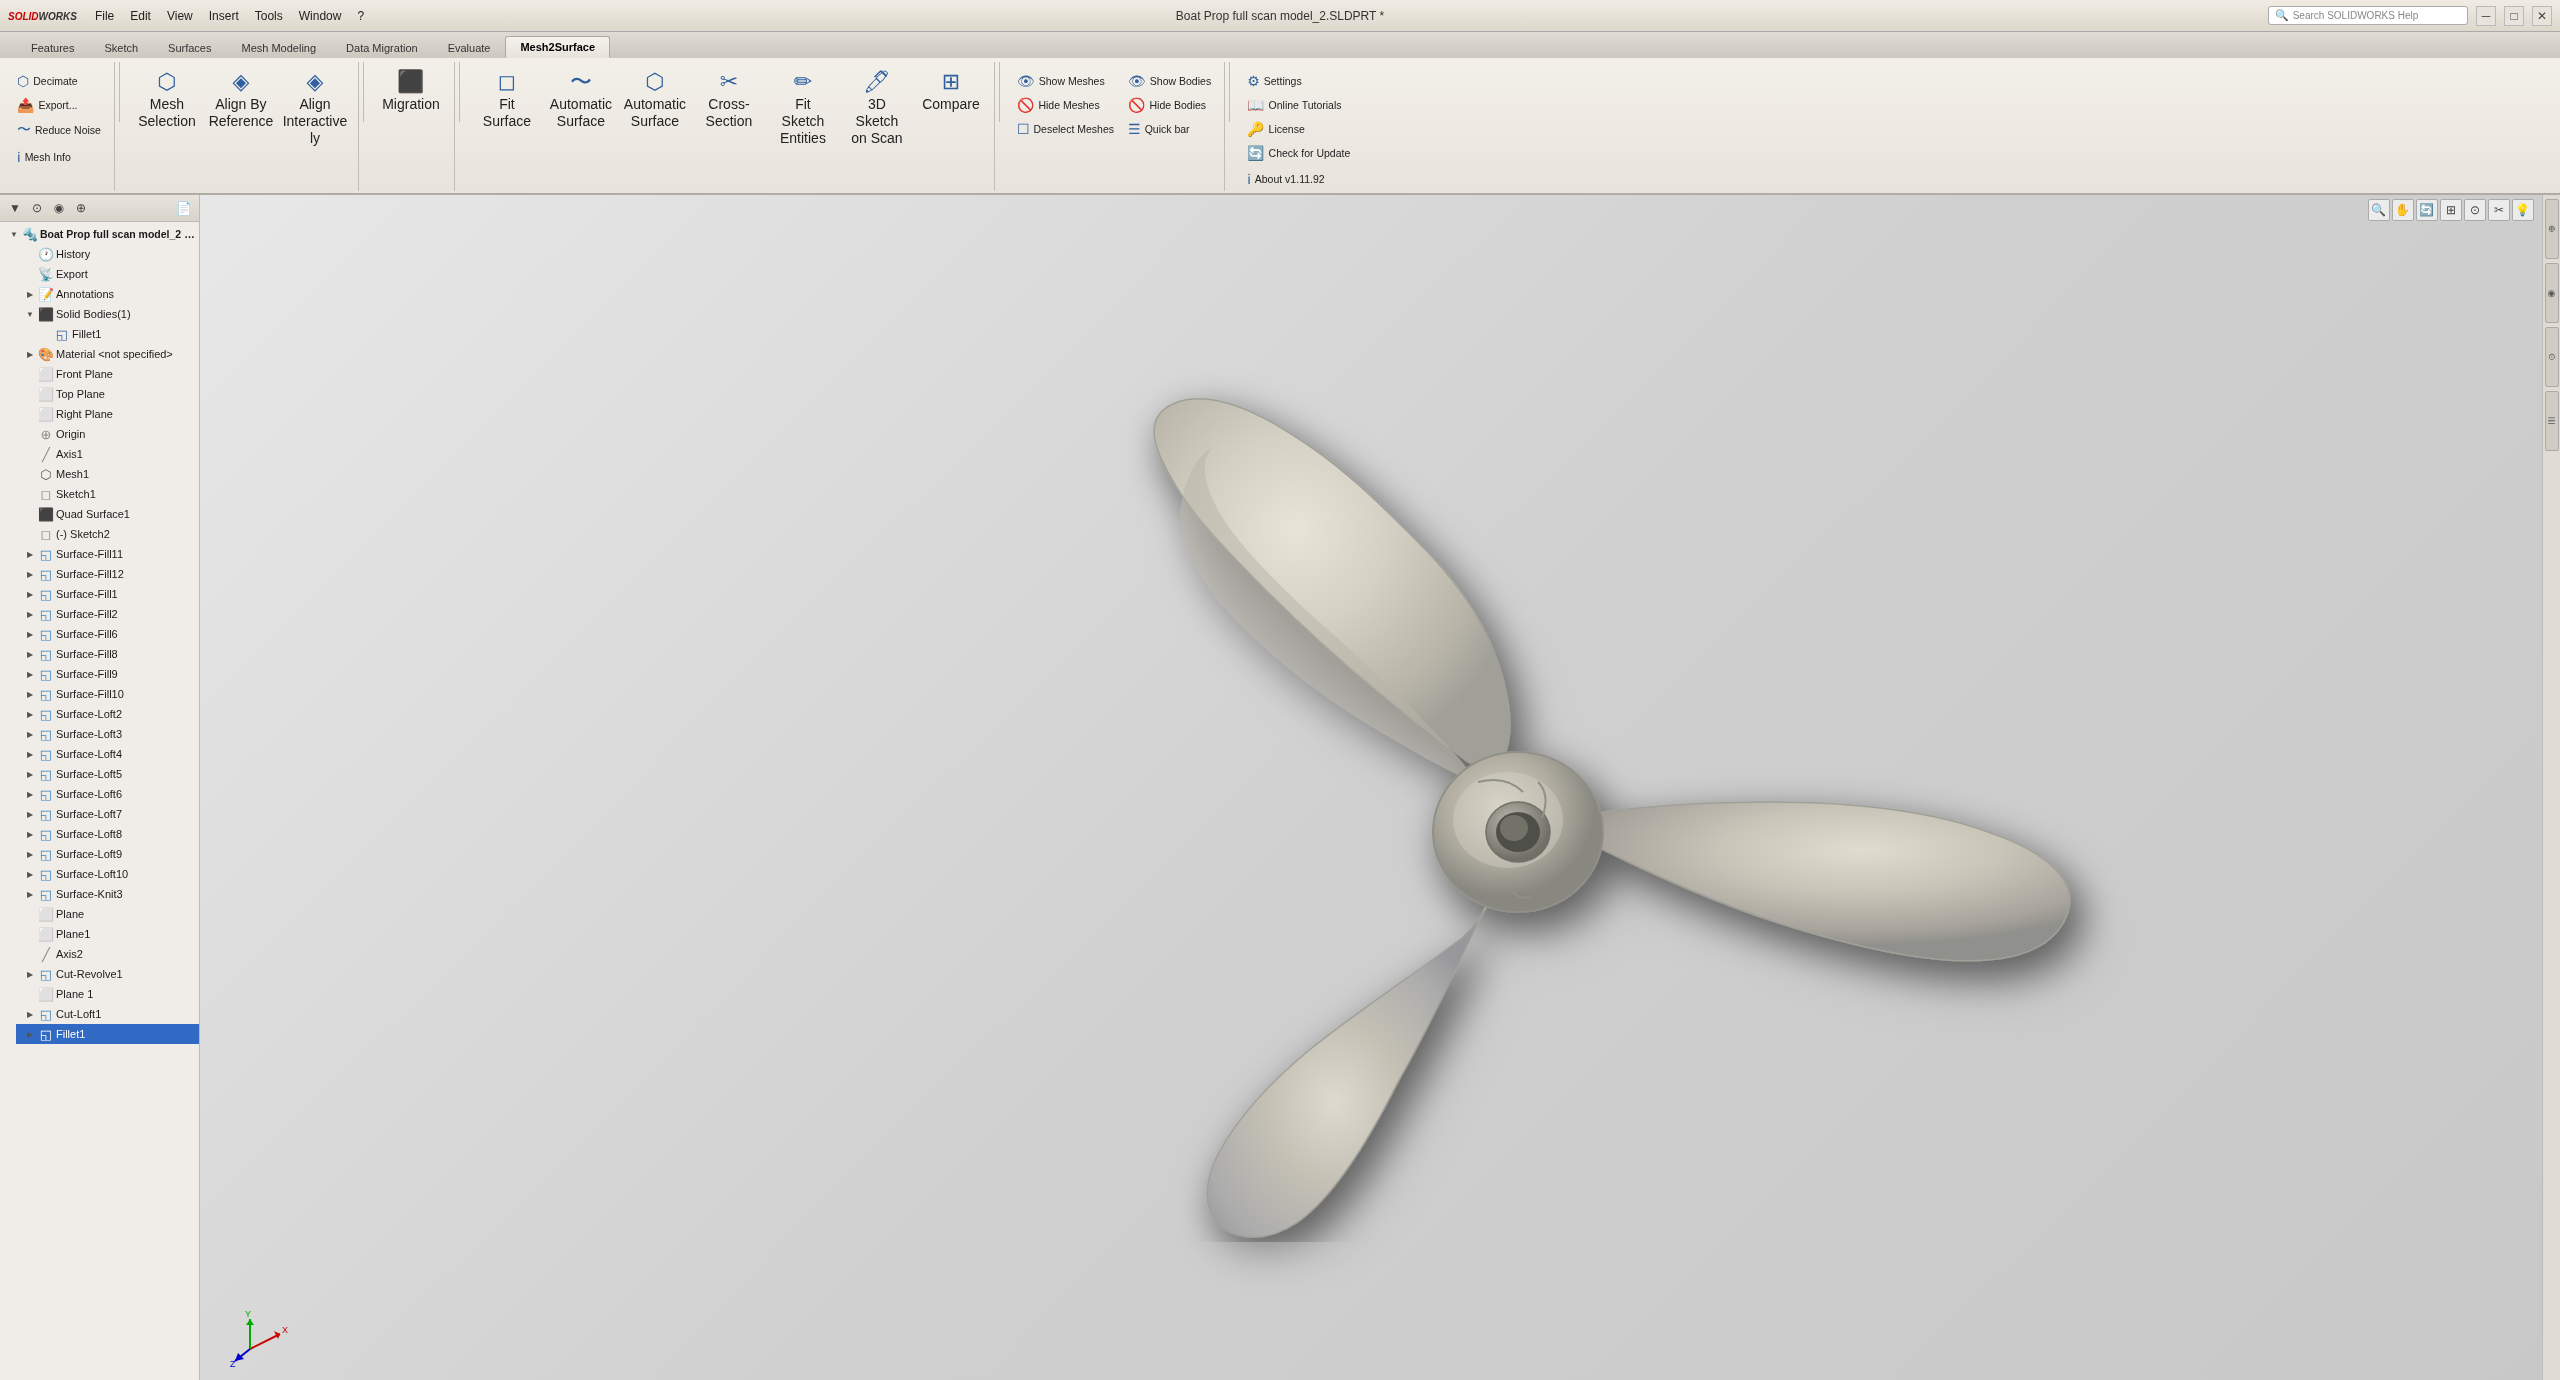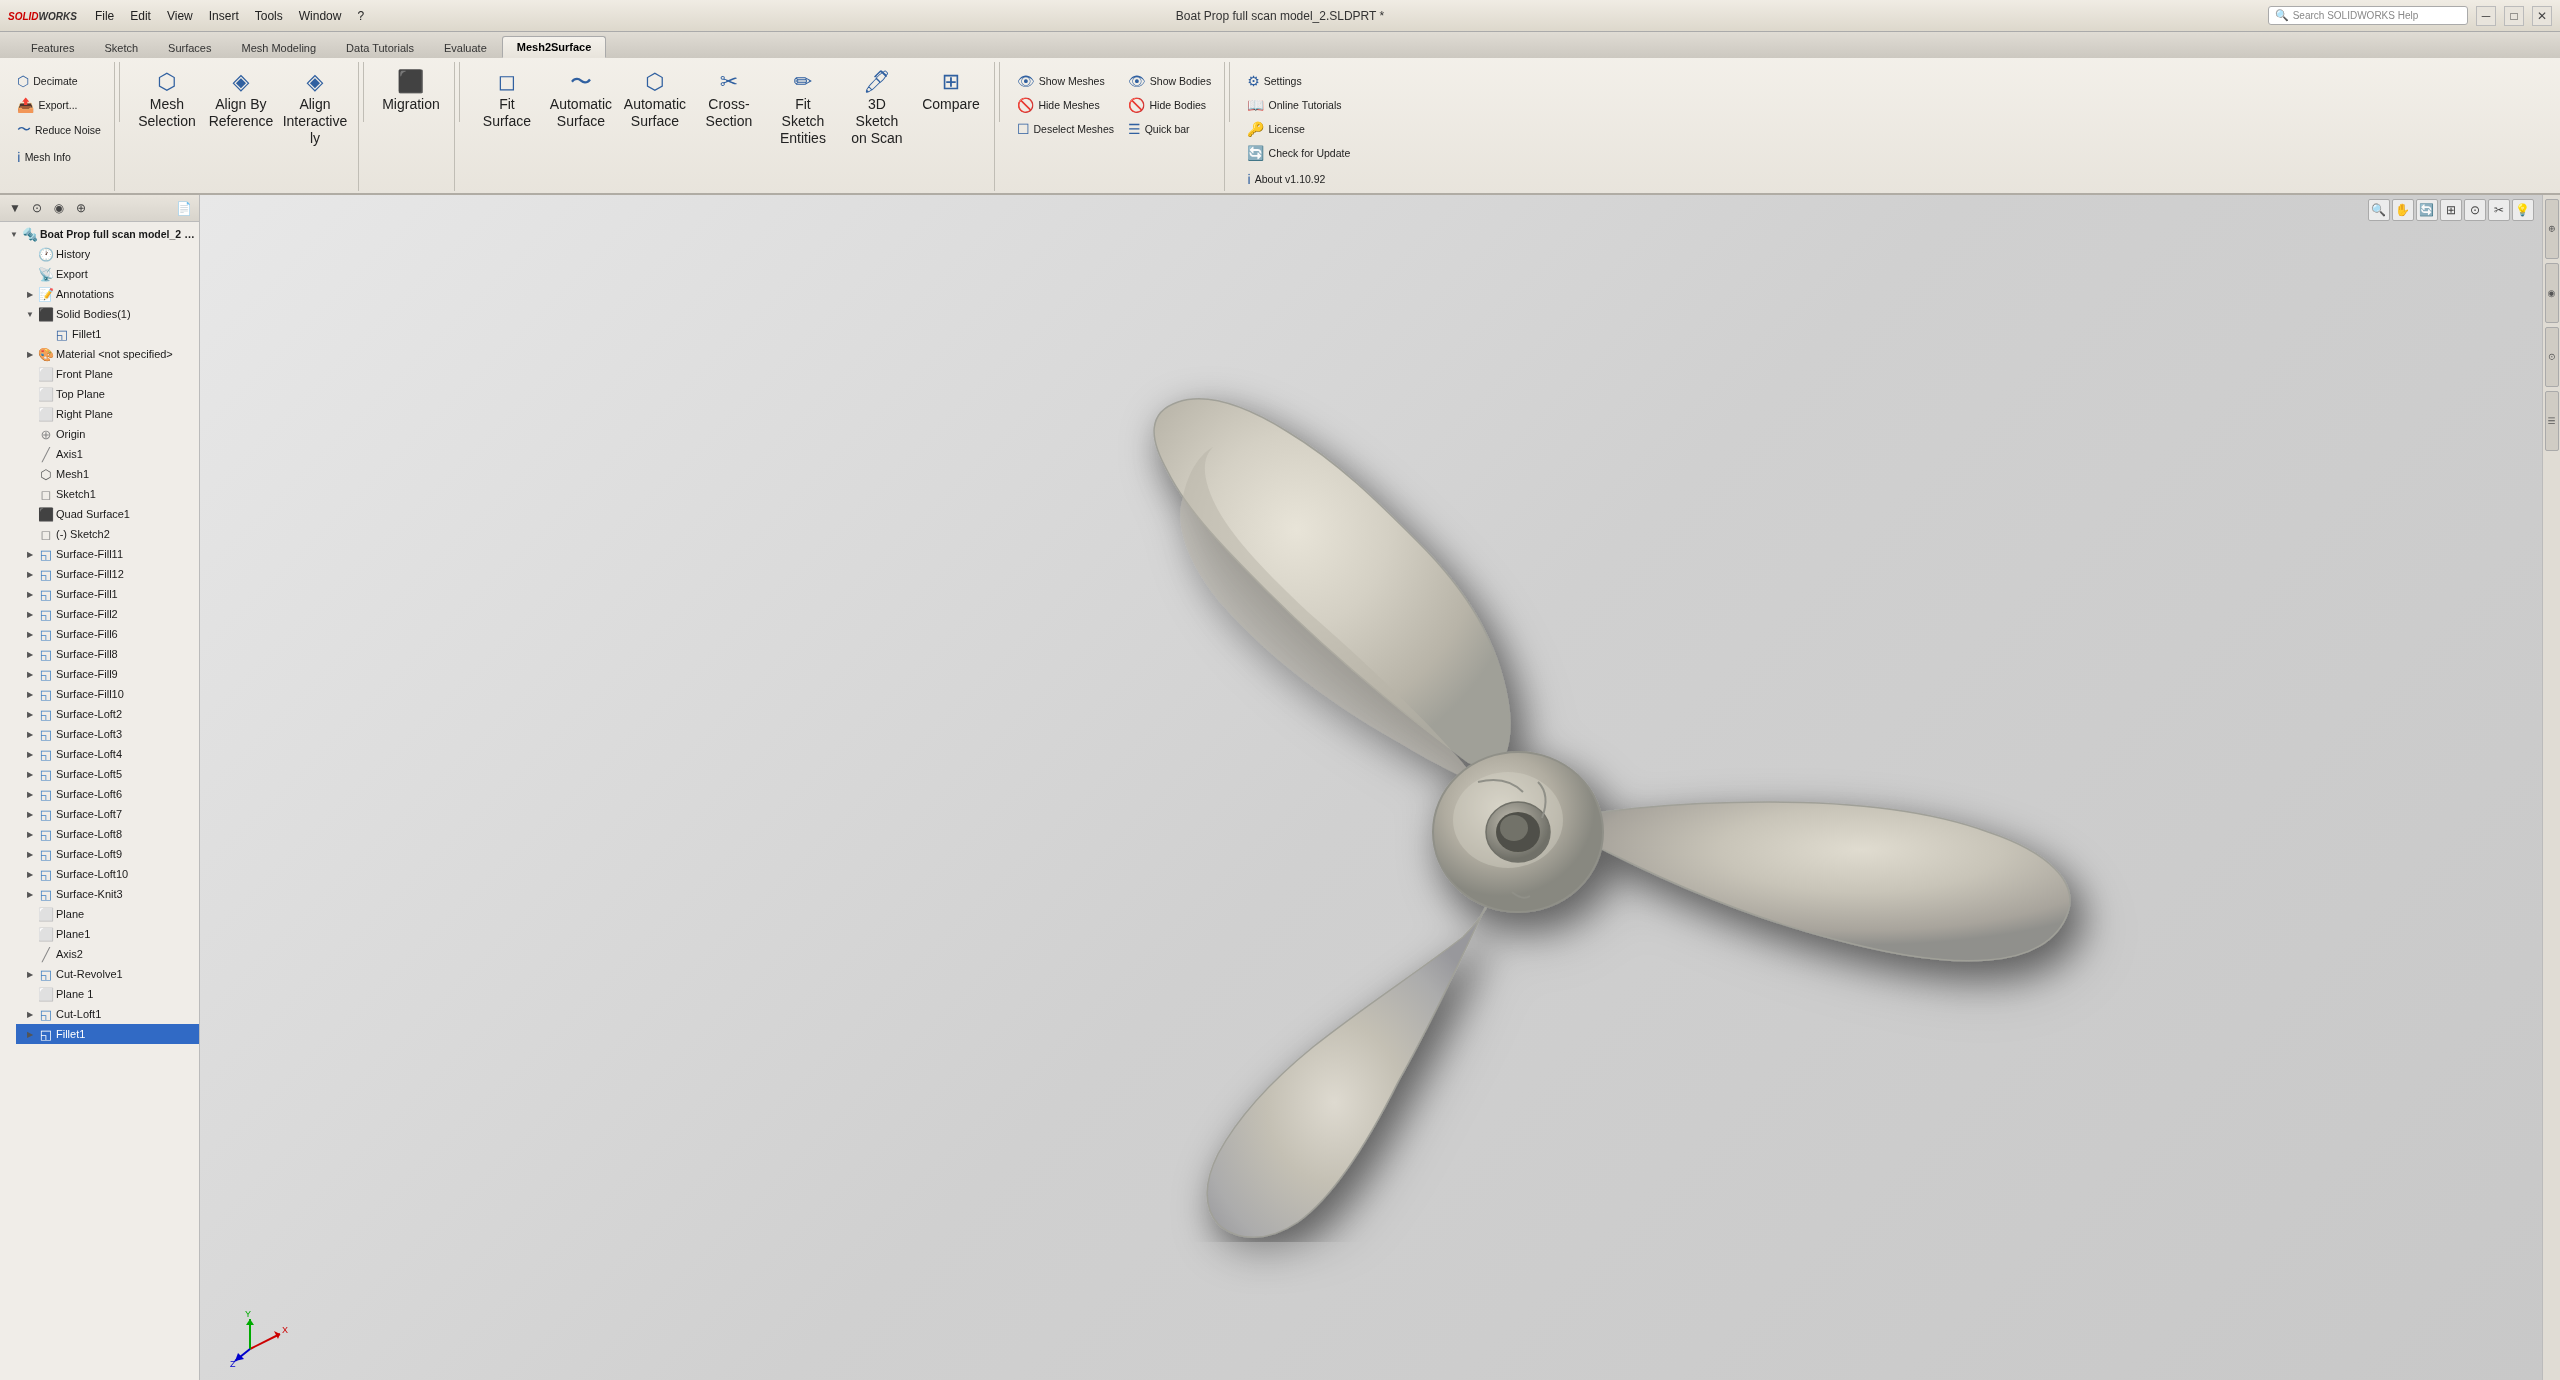--- a/index.html
+++ b/index.html
@@ -373,21 +373,21 @@
     <div class="win-btn">✕</div>
   </div>
 </div>
 
 <div id="ribbon">
   <div id="ribbon-tabs">
     <div class="ribbon-tab">Features</div>
     <div class="ribbon-tab">Sketch</div>
     <div class="ribbon-tab">Surfaces</div>
     <div class="ribbon-tab">Mesh Modeling</div>
-    <div class="ribbon-tab">Data Tutorials</div>
+    <div class="ribbon-tab">Data Migration</div>
     <div class="ribbon-tab">Evaluate</div>
     <div class="ribbon-tab active">Mesh2Surface</div>
   </div>
 
   <div id="ribbon-content">
 
     <div class="ribbon-group">
       <div class="ribbon-group-items">
         <div class="ribbon-small-btns">
           <div class="ribbon-small-btn">
@@ -526,21 +526,21 @@
           <div class="ribbon-small-btn">
             <span class="s-icon">🔑</span>
             <span>License</span>
           </div>
           <div class="ribbon-small-btn">
             <span class="s-icon">🔄</span>
             <span>Check for Update</span>
           </div>
           <div class="ribbon-small-btn">
             <span class="s-icon">ℹ</span>
-            <span>About v1.10.92</span>
+            <span>About v1.11.92</span>
           </div>
         </div>
       </div>
     </div>
 
   </div>
 </div>
 
 <div id="main">
 

